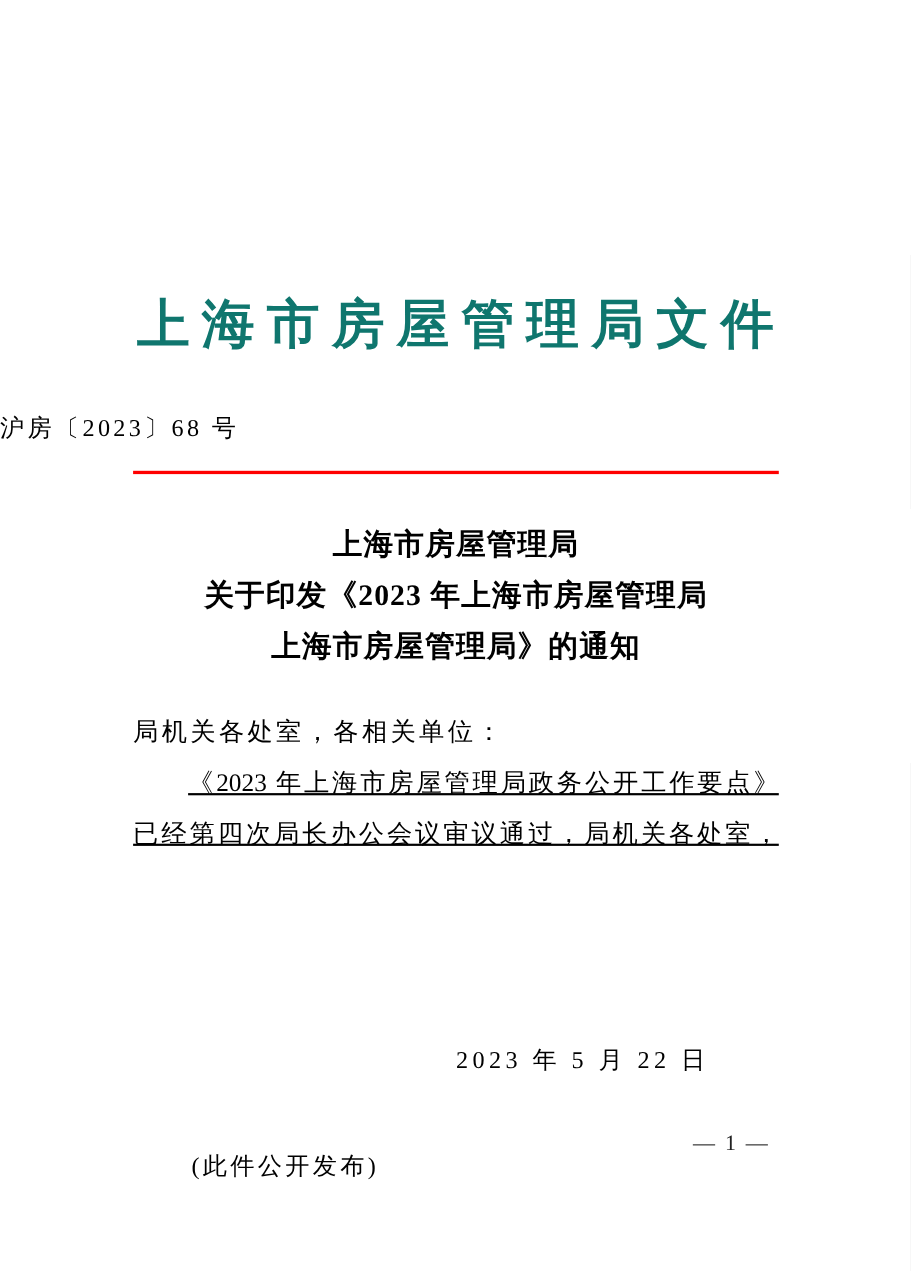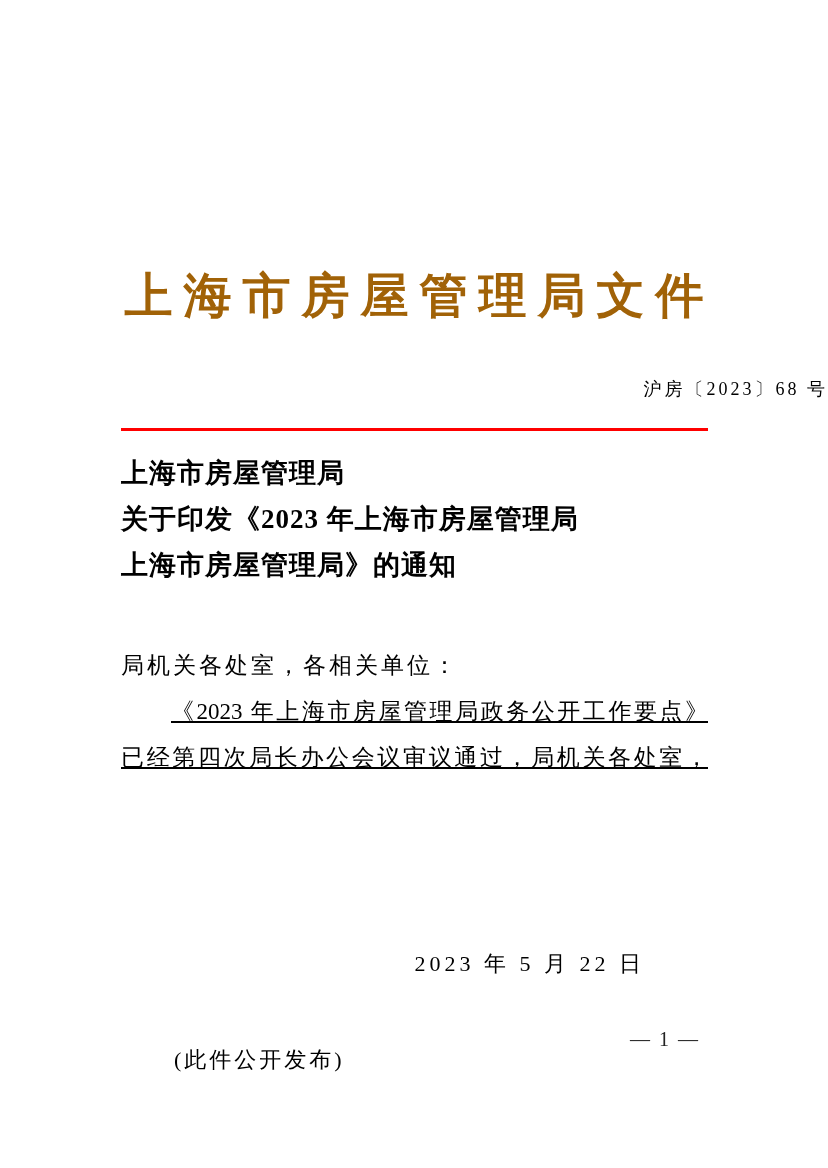--- a/index.html
+++ b/index.html
@@ -13,51 +13,52 @@
     font-family: "Liberation Serif", "DejaVu Serif", serif;
     color: #000000;
     overflow: hidden;
   }
   .masthead {
     position: absolute;
     top: 258px;
     left: 0;
     width: 100%;
     text-align: center;
-    color: #a16207;
+    color: #0f766e;
     font-weight: bold;
     font-size: 48px;
     line-height: 76px;
     letter-spacing: 11px;
     text-indent: 11px;
     white-space: nowrap;
   }
   .doc-number {
     position: absolute;
     top: 374px;
     left: 0;
     width: 100%;
-    text-align: right;
-    font-size: 18px;
+    text-align: left;
+    font-size: 22px;
     line-height: 30px;
     letter-spacing: 3px;
   }
   .red-line {
     position: absolute;
     top: 428px;
     left: 121px;
     width: 587px;
     height: 3px;
     background: #ff0000;
   }
   .doc-title {
     position: absolute;
-    top: 450px;
+    top: 472px;
     left: 121px;
     width: 587px;
+    text-align: center;
     font-weight: bold;
     font-size: 27px;
     line-height: 46px;
     letter-spacing: 1px;
   }
   .body-block {
     position: absolute;
     top: 643px;
     left: 121px;
     width: 587px;

